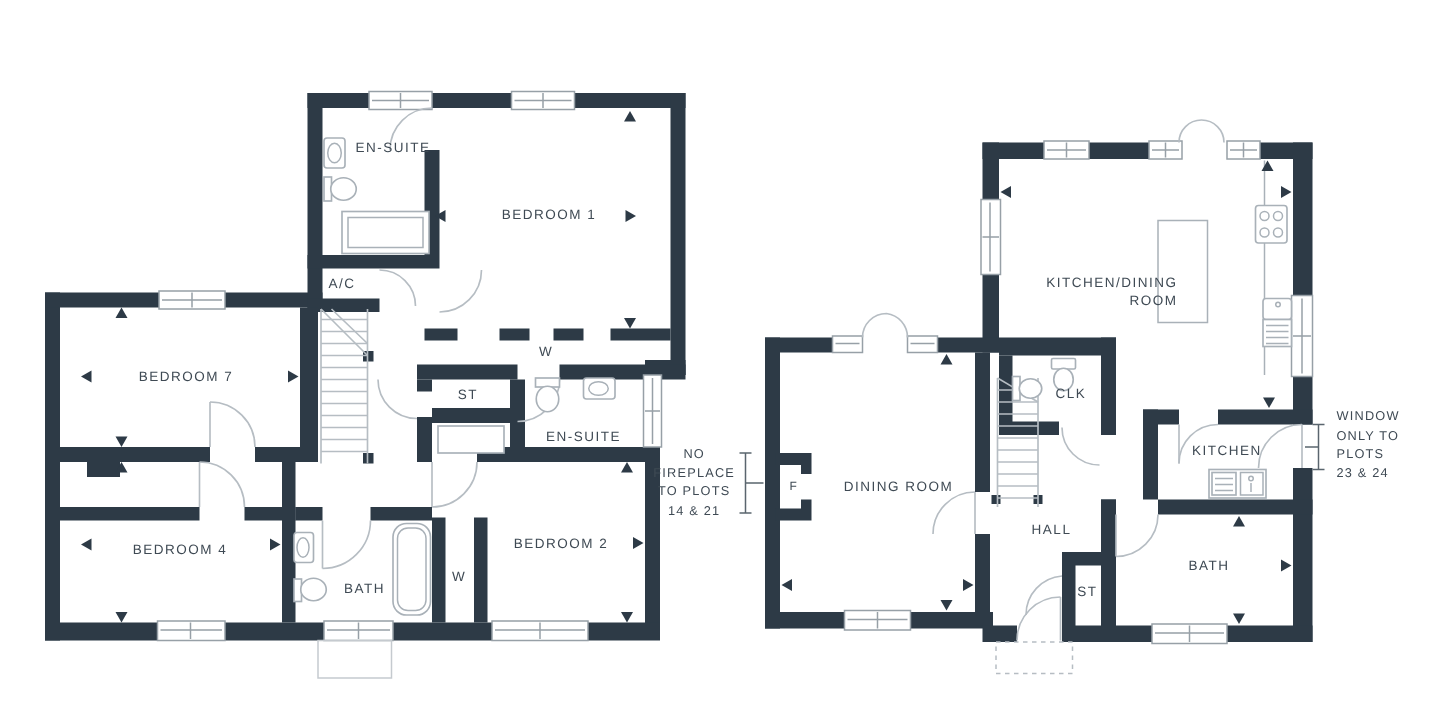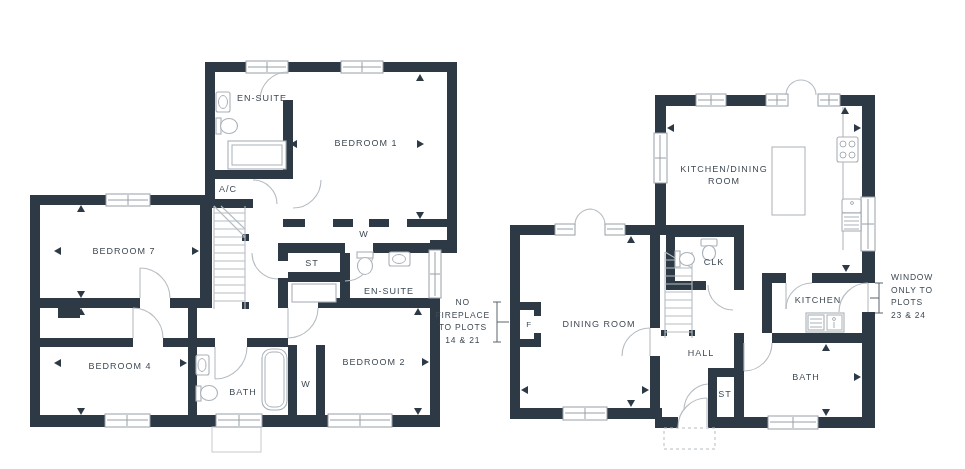--- a/index.html
+++ b/index.html
@@ -11,21 +11,21 @@
   .thin{stroke:var(--line,#b6bdc3);stroke-width:1.1;fill:none;}
   .fix{stroke:#a9b1b8;stroke-width:1.1;fill:#fff;}
   .fixl{stroke:#a9b1b8;stroke-width:1;fill:none;}
   .win{fill:#fff;stroke:#97a0a7;stroke-width:1;}
   .wline{stroke:#97a0a7;stroke-width:1;fill:none;}
   .dash{stroke:var(--line,#b6bdc3);stroke-width:1;fill:none;stroke-dasharray:3 3;}
   .porch{stroke:#c5cacf;stroke-width:1;fill:none;}
   .bracket{stroke:#5a656e;stroke-width:1;fill:none;}
   .lbl{position:absolute;transform:translate(-50%,-50%);font-size:9px;letter-spacing:1px;
        color:var(--text,#3f4a54);white-space:nowrap;text-align:right;}
-  .lbl.wrap{white-space:normal;width:122px;text-align:center;line-height:12px;}
+  .lbl.wrap{white-space:normal;width:122px;line-height:12px;margin-top:19px;}
   .lbl.small{font-size:8px;letter-spacing:0.5px;}
   .note{position:absolute;font-size:8.5px;letter-spacing:0.8px;color:var(--text,#3f4a54);
         line-height:12.5px;}
   .note.r{text-align:center;}
 </style>
 </head>
 <body>
 
 <div id="stage">
 <svg id="plan-svg" width="965" height="469" viewBox="0 0 965 469">

